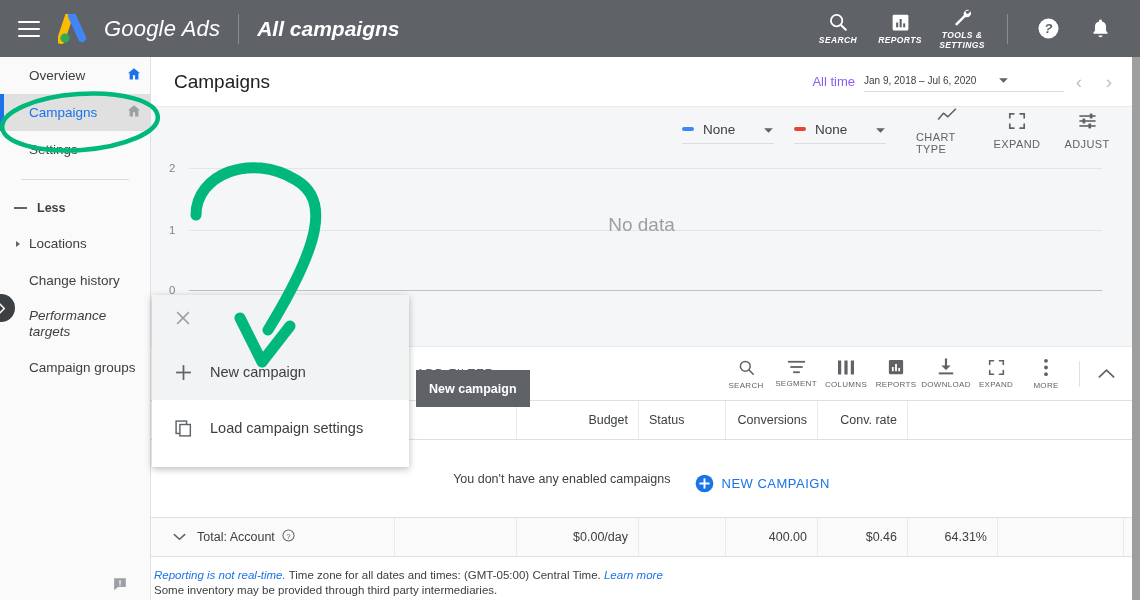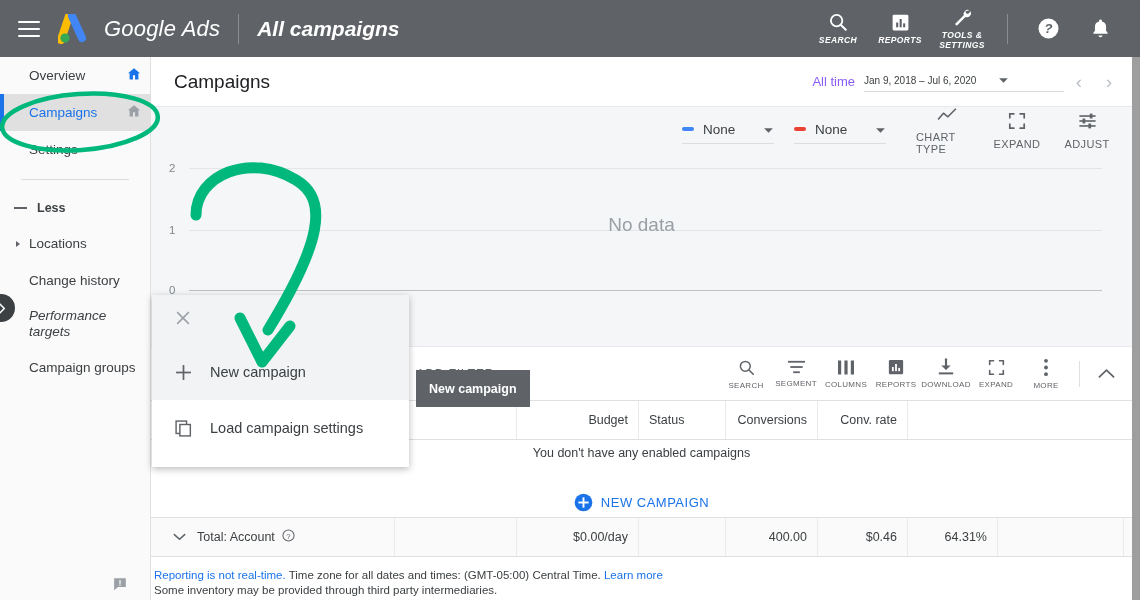--- a/index.html
+++ b/index.html
@@ -132,36 +132,36 @@
 
   
   .table { position: relative; background: #fff; }
   .thead { display: flex; height: 40px; border-top: 1px solid #e0e0e0; border-bottom: 1px solid #e0e0e0; }
   .th {
     font-size: 12.5px; color: #3c4043; display: flex; align-items: center;
     border-right: 1px solid #e8eaed; padding: 0 10px; cursor: pointer;
   }
   .th.num { justify-content: flex-end; }
   .empty-row {
-    height: 78px; display: flex; flex-direction: column; align-items: center; justify-content: center;
+    height: 78px; display: flex; flex-direction: row; align-items: center; justify-content: center;
     border-bottom: 1px solid #e0e0e0; background: #fff; gap: 24px;
   }
   .empty-text { font-size: 12.5px; color: #3c4043; }
   .empty-cta { display: flex; align-items: center; margin-top: 9px; cursor: pointer; }
   .empty-cta .lbl { font-size: 13px; color: #1a73e8; font-weight: 500; letter-spacing: 0.5px; margin-left: 8px; }
   .total-row { display: flex; height: 39px; background: #fafafa; border-bottom: 1px solid #e0e0e0; }
   .td { font-size: 12.5px; color: #3c4043; display: flex; align-items: center;
     border-right: 1px solid #e8eaed; padding: 0 10px; }
   .td.num { justify-content: flex-end; }
   .total-label { display: flex; align-items: center; }
   .total-caret { width: 36px; display: flex; justify-content: center; cursor: pointer; }
 
   .footer { padding: 11px 0 0 3px; }
   .footer p { font-size: 11.5px; color: #3c4043; line-height: 15px; }
-  .footer a { color: #1a73e8; text-decoration: none; }
+  .footer a { color: #1a73e8; text-decoration: none; font-style: italic; }
 
   
   .popup {
     position: absolute; left: 152px; top: 295px; width: 257px; height: 172px;
     background: #fff; box-shadow: 0 2px 7px rgba(0,0,0,.28); z-index: 20;
   }
   .popup-head { height: 49px; background: #f1f3f4; display: flex; align-items: center; padding-left: 22px; }
   .popup-x { cursor: pointer; }
   .popup-item {
     height: 56px; display: flex; align-items: center; padding-left: 22px;

